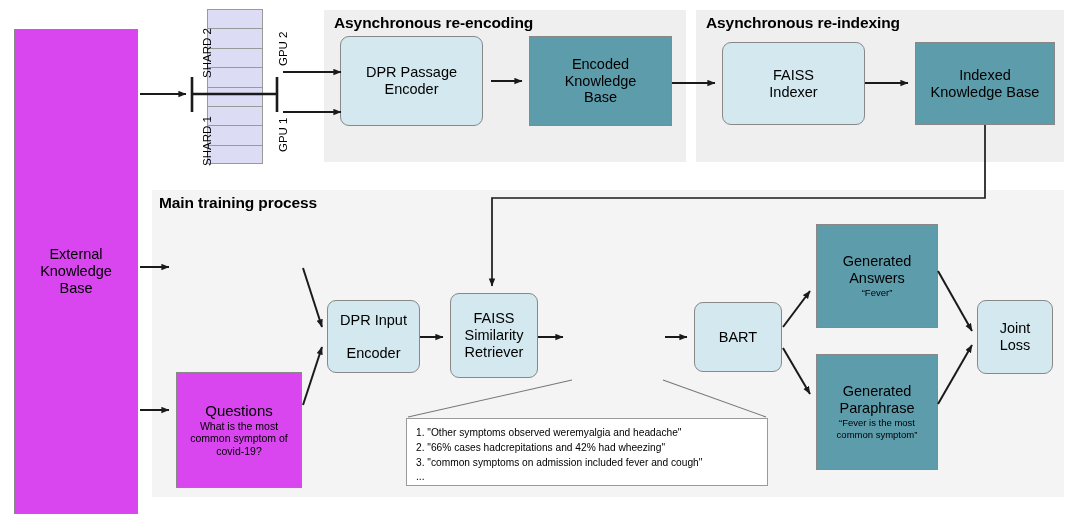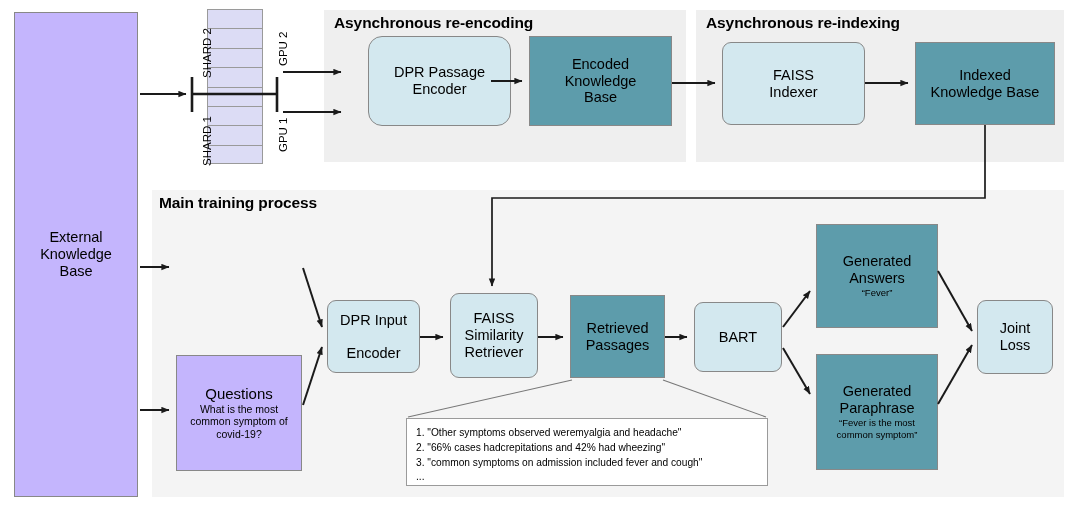--- a/index.html
+++ b/index.html
@@ -5,21 +5,21 @@
   html,body{margin:0;padding:0;background:#ffffff;}
   body{width:1080px;height:517px;position:relative;overflow:hidden;
        font-family:"Liberation Sans","DejaVu Sans",sans-serif;color:#000;}
   #stage{position:absolute;left:0;top:0;width:1080px;height:517px;}
   .panel{position:absolute;background:#efefef;}
   .panel-title{position:absolute;font-weight:bold;font-size:15.5px;color:#000;letter-spacing:-0.1px;}
   .box{position:absolute;box-sizing:border-box;border:1.6px solid #888888;
        display:flex;flex-direction:column;align-items:center;justify-content:center;
        text-align:center;line-height:1.16;}
   .box.round{border-radius:9px;}
-  .purple{background:#c4b5fd;}
+  .purple{background:#d946ef;margin-top:17px;}
   .teal{background:#5d9cab;}
   .lightblue{background:#d3e8ef;}
   .t-main{font-size:14.5px;}
   .t-title{font-size:15px;}
   .t-sub{font-size:10.5px;line-height:1.22;}
   .t-small{font-size:9.5px;line-height:1.25;}
   .stack{position:absolute;box-sizing:border-box;background:#dcdcf5;border:1.2px solid #9a9a9a;}
   .stackrow{position:absolute;left:0;right:0;border-bottom:1.2px solid #9a9a9a;box-sizing:border-box;}
   .vlabel{position:absolute;font-size:11.5px;white-space:nowrap;
           transform-origin:0 0;transform:rotate(-90deg);}
@@ -56,21 +56,21 @@
     <div class="stackrow" style="top:97px;height:19.4px;"></div>
     <div class="stackrow" style="top:116.4px;height:19.4px;"></div>
     <div class="stackrow" style="top:135.8px;height:19.2px;border-bottom:none;"></div>
   </div>
 
   <div class="vlabel" style="left:201px;top:78px;">SHARD 2</div>
   <div class="vlabel" style="left:201px;top:166px;">SHARD 1</div>
   <div class="vlabel" style="left:277px;top:66px;">GPU 2</div>
   <div class="vlabel" style="left:277px;top:152px;">GPU 1</div>
 
-  <div class="box round lightblue t-main" style="left:368px;top:36px;width:143px;height:90px;border-radius:14px;">
+  <div class="box round lightblue t-main" style="left:340px;top:36px;width:143px;height:90px;">
     <span>DPR Passage</span>
     <span>Encoder</span>
   </div>
 
   <div class="box teal t-main" style="left:529px;top:36px;width:143px;height:90px;">
     <span>Encoded</span>
     <span>Knowledge</span>
     <span>Base</span>
   </div>
 
@@ -96,24 +96,20 @@
     <span>DPR Input</span>
     <span>Encoder</span>
   </div>
 
   <div class="box round lightblue t-main" style="left:450px;top:293px;width:88px;height:85px;">
     <span>FAISS</span>
     <span>Similarity</span>
     <span>Retriever</span>
   </div>
 
-  <div class="box teal t-main" style="left:570px;top:295px;width:95px;height:83px;">
-    <span>Retrieved</span>
-    <span>Passages</span>
-  </div>
 
   <div class="box round lightblue t-main" style="left:694px;top:302px;width:88px;height:70px;">
     <span>BART</span>
   </div>
 
   <div class="box teal" style="left:816px;top:224px;width:122px;height:104px;">
     <span class="t-main">Generated</span>
     <span class="t-main">Answers</span>
     <span class="t-small">“Fever”</span>
   </div>

